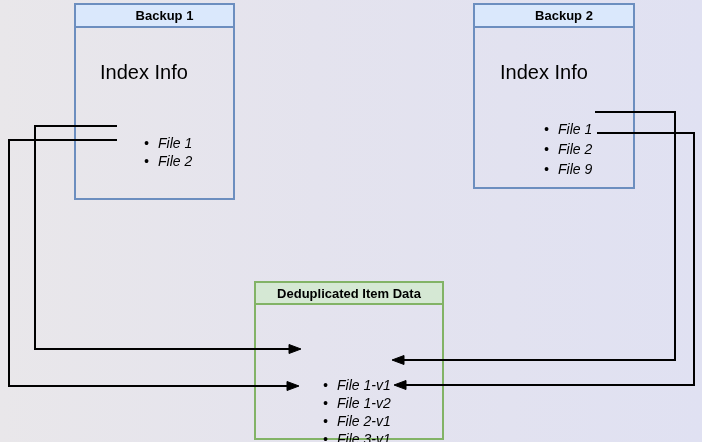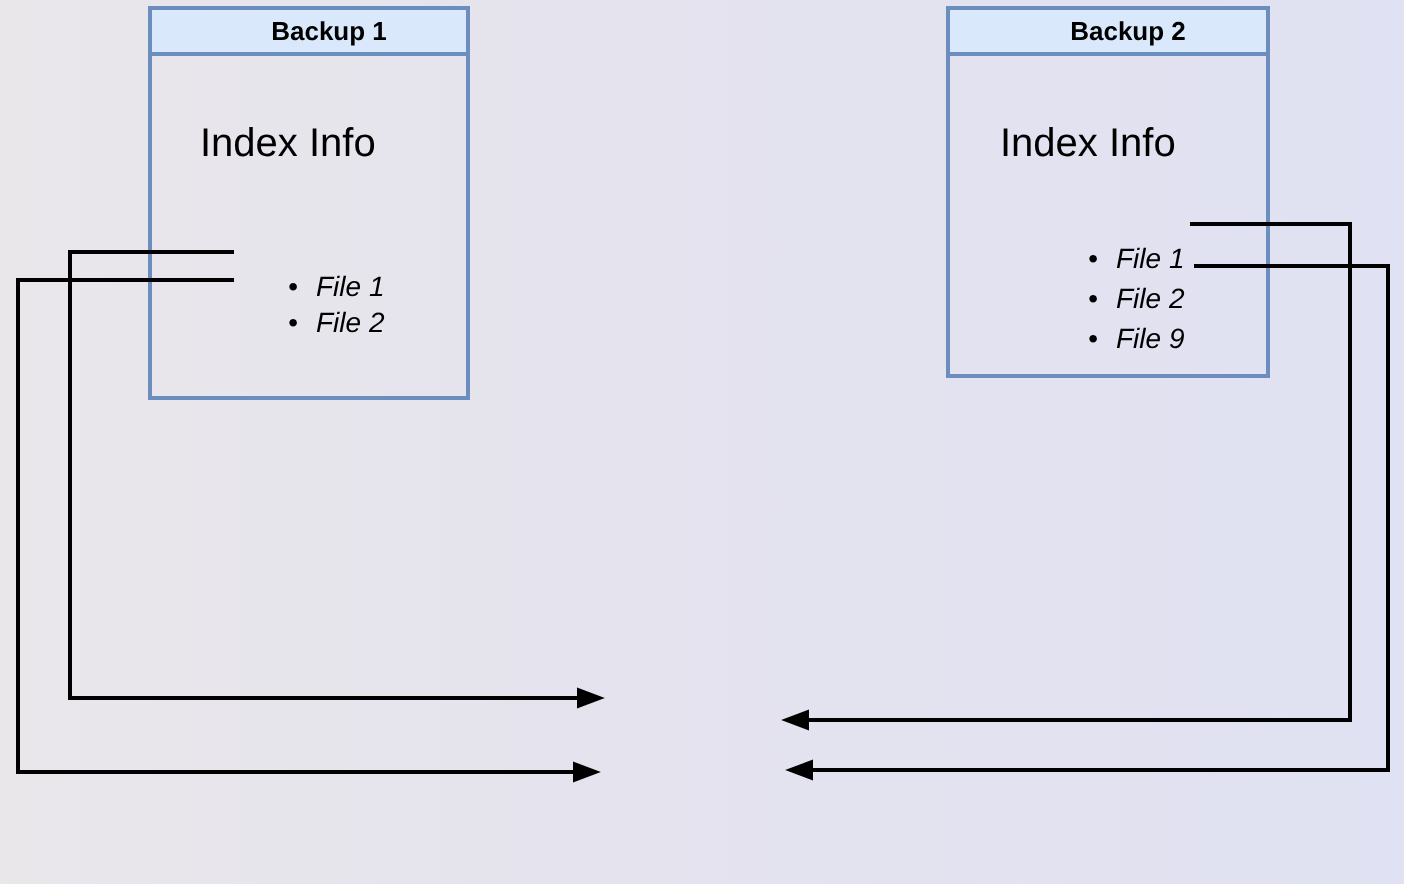--- a/index.html
+++ b/index.html
@@ -134,20 +134,31 @@
     <div class="node-body">
       <div class="index-label">Index Info</div>
       <ul class="file-list">
         <li><span class="bullet">•</span><span>File 1</span></li>
         <li><span class="bullet">•</span><span>File 2</span></li>
         <li><span class="bullet">•</span><span>File 9</span></li>
       </ul>
     </div>
   </div>
 
+  <div class="node dedup" id="dedup">
+    <div class="node-header">Deduplicated Item Data</div>
+    <div class="node-body">
+      <ul class="file-list">
+        <li><span class="bullet">•</span><span>File 1-v1</span></li>
+        <li><span class="bullet">•</span><span>File 1-v2</span></li>
+        <li><span class="bullet">•</span><span>File 2-v1</span></li>
+        <li><span class="bullet">•</span><span>File 3-v1</span></li>
+      </ul>
+    </div>
+  </div>
 
   <svg class="connectors" viewBox="0 0 702 442" xmlns="http://www.w3.org/2000/svg">
 
     <g>
       <path d="M117,126 L35,126 L35,349 L290,349"></path>
       <polygon points="289,344.5 301,349 289,353.5"></polygon>
     </g>
 
     <g>
       <path d="M117,140 L9,140 L9,386 L288,386"></path>

